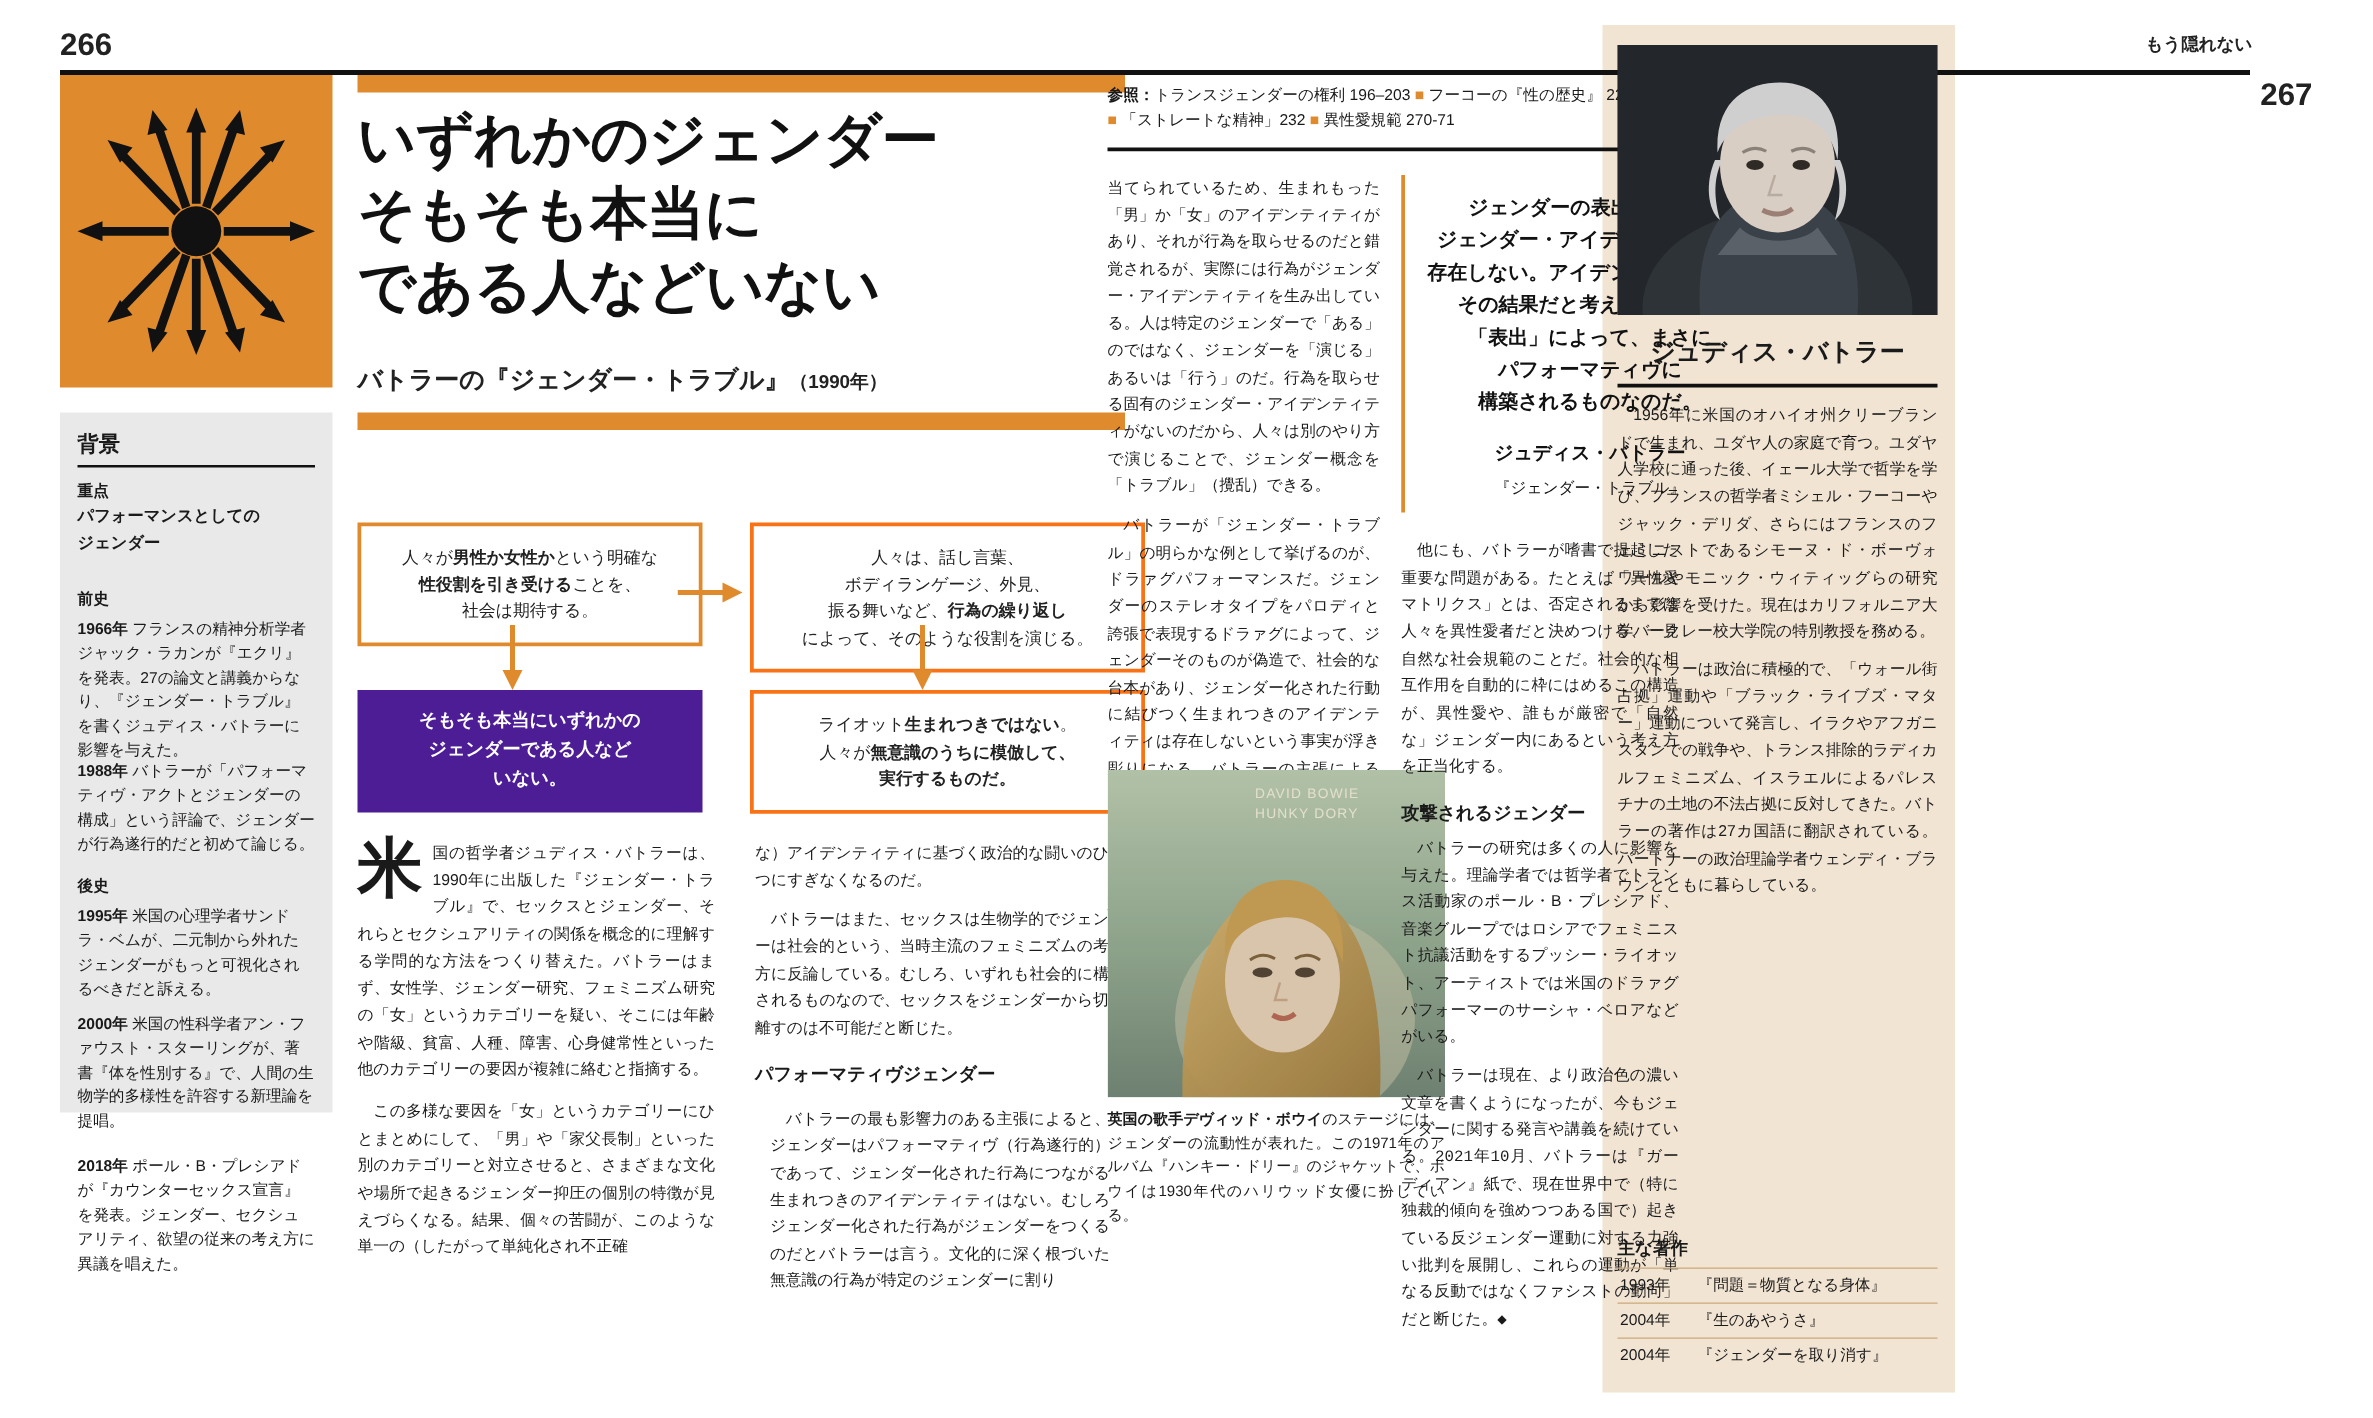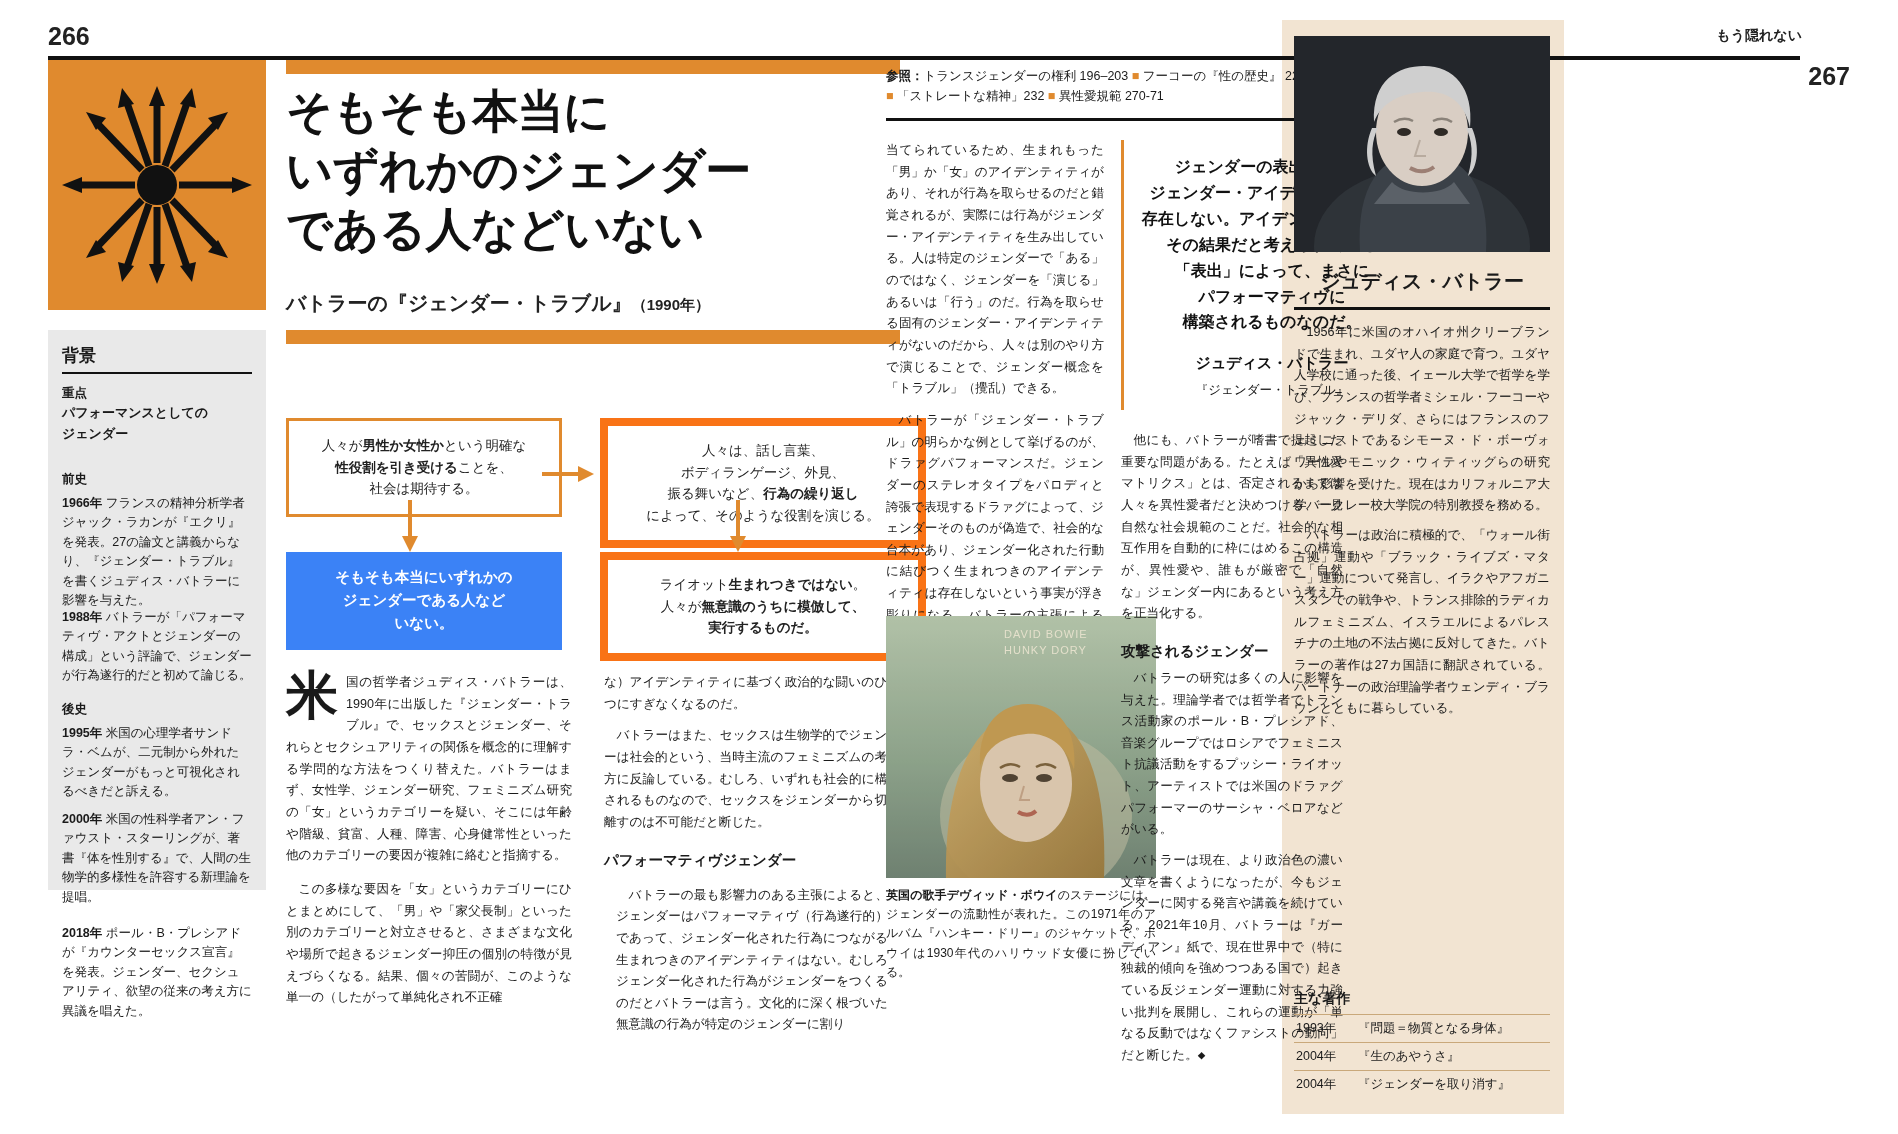--- a/index.html
+++ b/index.html
@@ -32,22 +32,22 @@
   .sidebar{position:absolute;left:48px;top:330px;width:218px;height:560px;background:#e9e9e9;}
   .sb-title{position:absolute;left:62px;top:344px;font-size:17px;font-weight:bold;}
   .sb-rule{position:absolute;left:62px;top:372px;width:190px;height:2px;background:#111;}
   .sb-block{position:absolute;left:62px;width:190px;font-size:12.5px;line-height:1.55;}
   .sb-h{font-weight:bold;}
   .sb-sub{font-weight:bold;font-size:13px;}
 
   
   .fd{position:absolute;font-size:13.5px;line-height:1.6;text-align:center;}
   .fd-orange{border:3px solid #e08a2e;color:#222;}
-  .fd-grey{border:8px solid #f97316;color:#222;}
-  .fd-fill{background:#3b82f6;color:#fff;font-weight:bold;border:none;}
+  .fd-grey{border:3px solid #f97316;color:#222;}
+  .fd-fill{background:#4c1d95;color:#fff;font-weight:bold;border:none;}
   .fd-in{padding:14px 10px;}
 
   
   .col{position:absolute;font-size:12.6px;line-height:1.72;text-align:justify;}
   .dropcap{float:left;font-size:52px;line-height:0.82;font-weight:bold;margin:2px 8px 0 0;}
   .subhead{font-size:14.5px;font-weight:bold;margin:14px 0 4px;}
 
   
   .right{position:absolute;left:949px;top:0;width:949px;height:1134px;}
   .folio-right{position:absolute;right:48px;top:22px;font-size:25px;font-weight:bold;color:#222;margin-top:40px;}
@@ -119,22 +119,22 @@
           <polygon points="74,28 86,44 70,48"></polygon>
           <polygon points="144,28 132,44 148,48"></polygon>
           <polygon points="74,222 86,206 70,202"></polygon>
           <polygon points="144,222 132,206 148,202"></polygon>
         </g>
       </svg>
     </div>
 
     <div class="title-bar"></div>
     <div class="title">
+      <div>いずれかのジェンダー</div>
       <div>そもそも本当に</div>
-      <div>いずれかのジェンダー</div>
       <div>である人などいない</div>
     </div>
     <div class="subtitle">
       <span>バトラーの『ジェンダー・トラブル』</span><span class="yr">（1990年）</span>
     </div>
     <div class="title-bar2"></div>
 
     <div class="sidebar"></div>
     <div class="sb-title">背景</div>
     <div class="sb-rule"></div>

